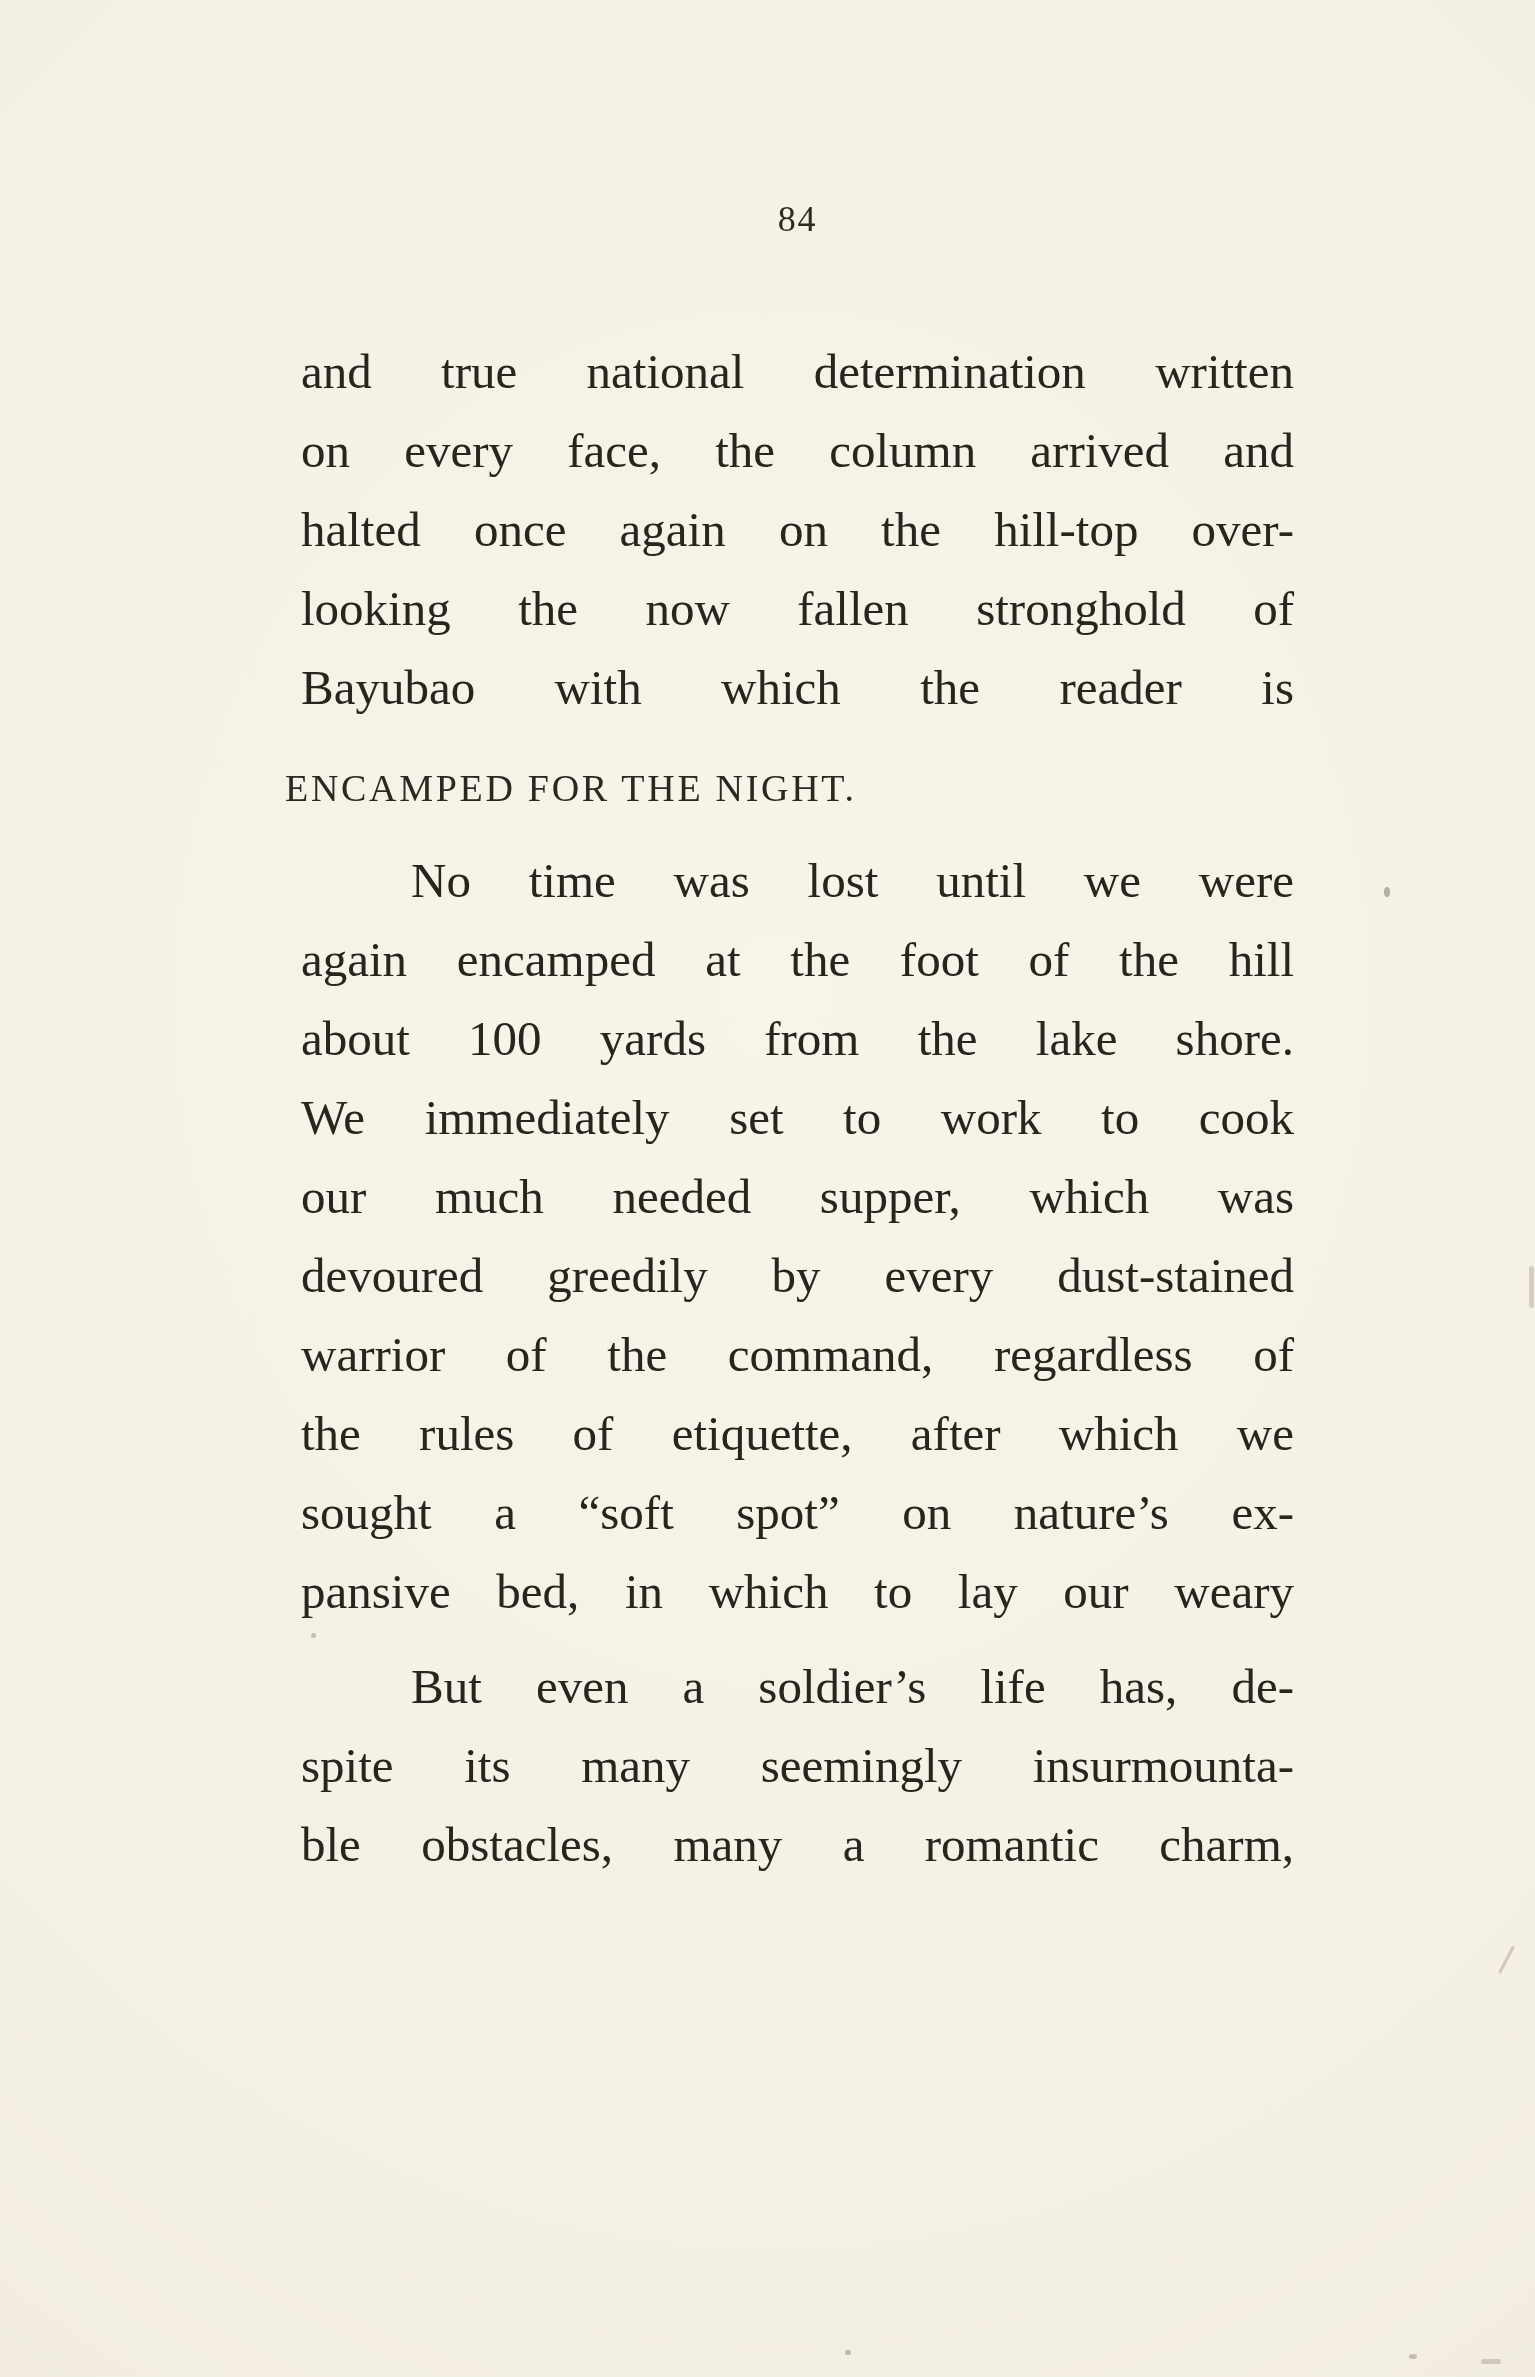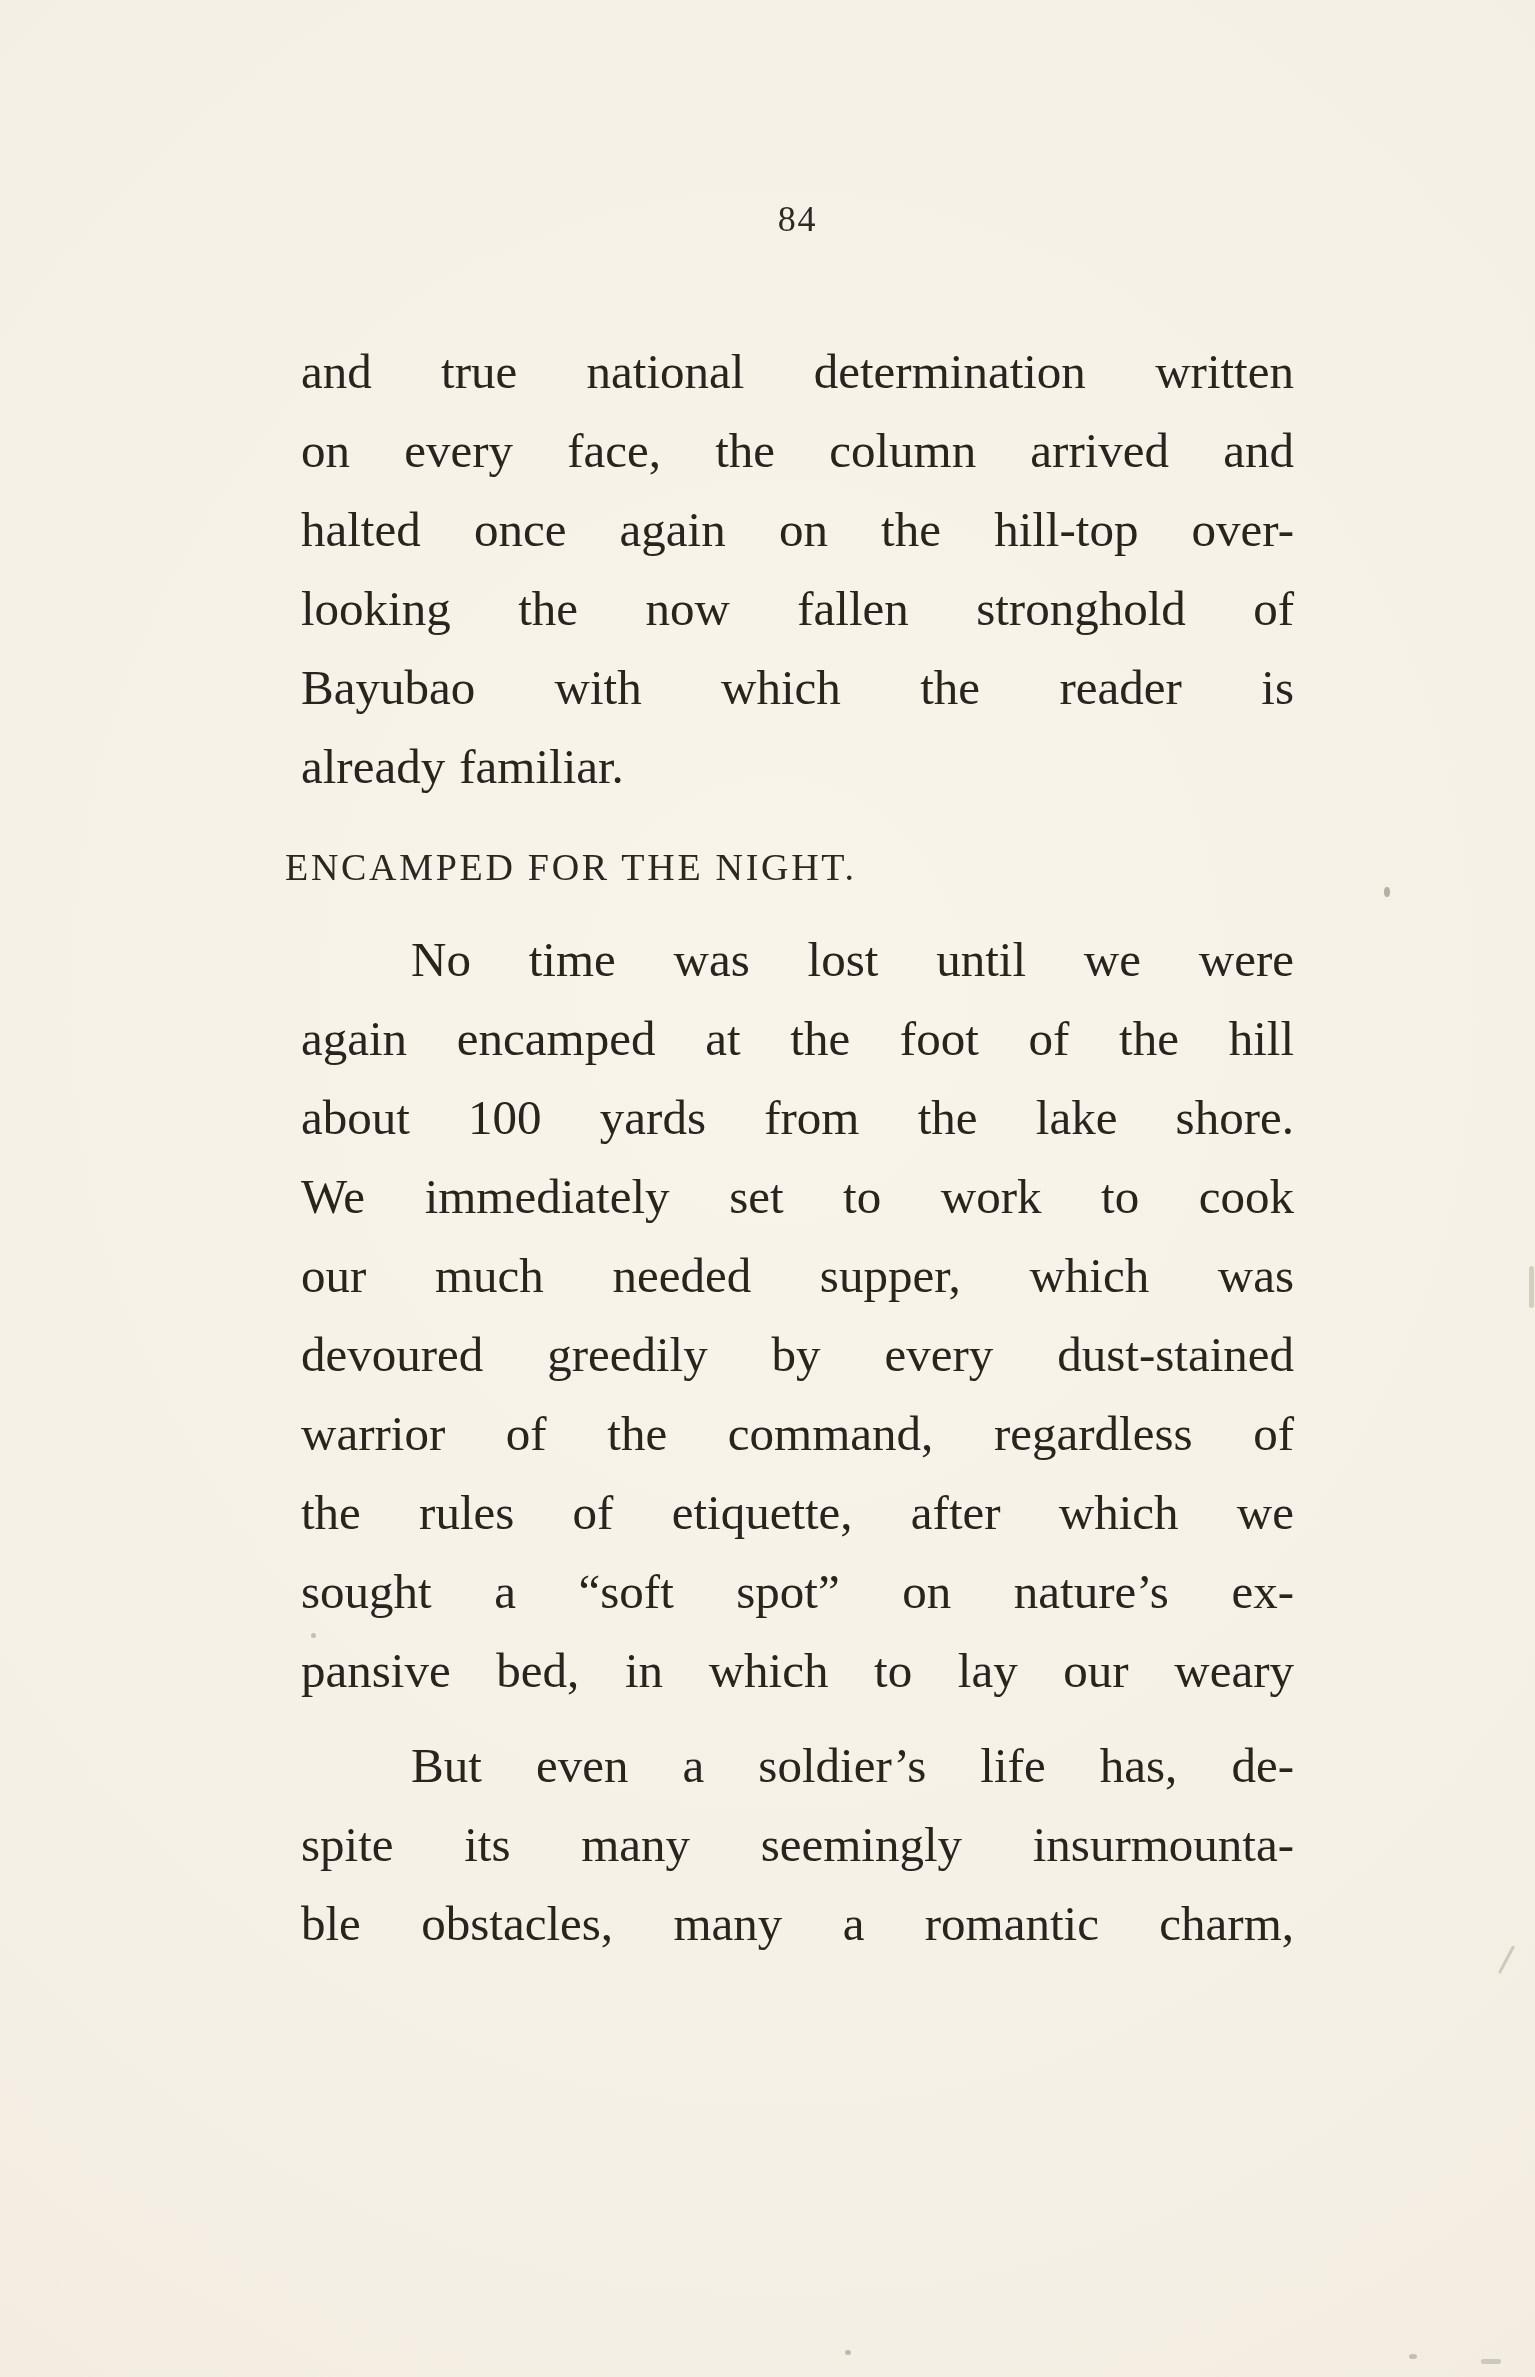--- a/index.html
+++ b/index.html
@@ -116,21 +116,20 @@
   <div class="page-number">84</div>
 
   <div class="text-column">
 
     <div class="paragraph para-1">
       <div class="line">and true national determination written</div>
       <div class="line">on every face, the column arrived and</div>
       <div class="line">halted once again on the hill-top over-</div>
       <div class="line">looking the now fallen stronghold of</div>
       <div class="line">Bayubao with which the reader is</div>
-      <div class="line end">already familiar.</div>
     </div>
 
     <div class="heading">ENCAMPED FOR THE NIGHT.</div>
 
     <div class="paragraph para-2">
       <div class="line indent">No time was lost until we were</div>
       <div class="line">again encamped at the foot of the hill</div>
       <div class="line">about 100 yards from the lake shore.</div>
       <div class="line">We immediately set to work to cook</div>
       <div class="line">our much needed supper, which was</div>

